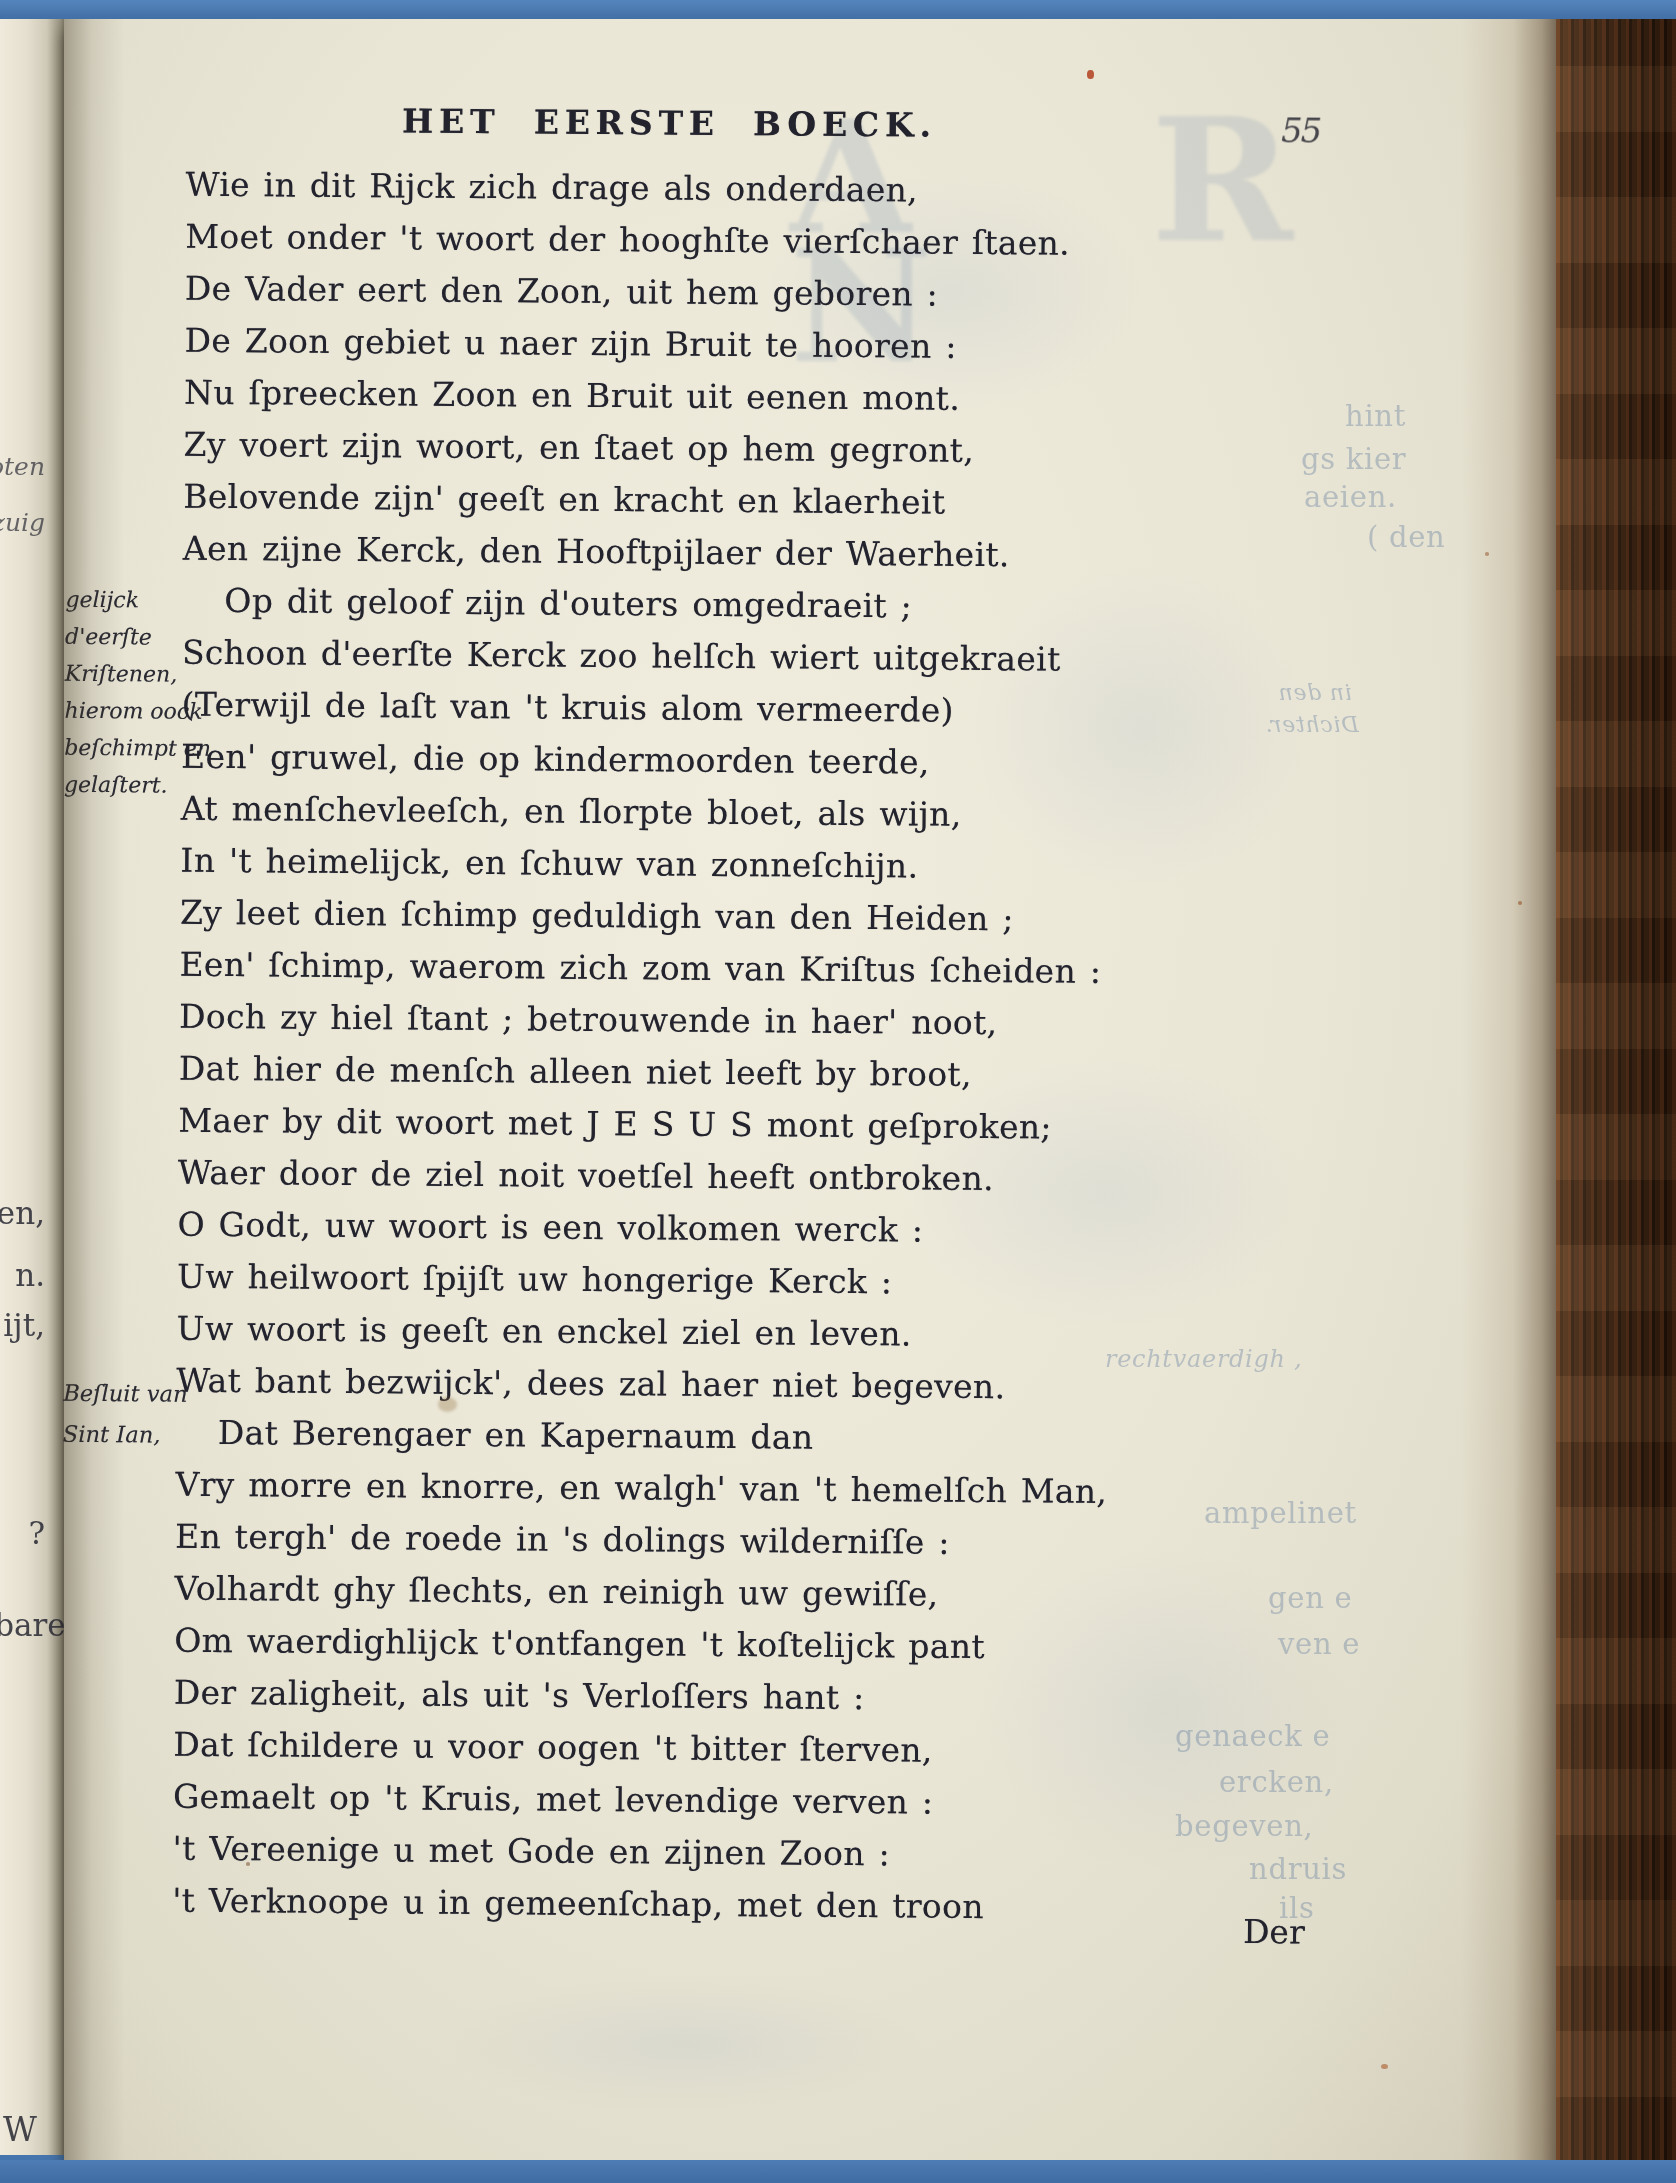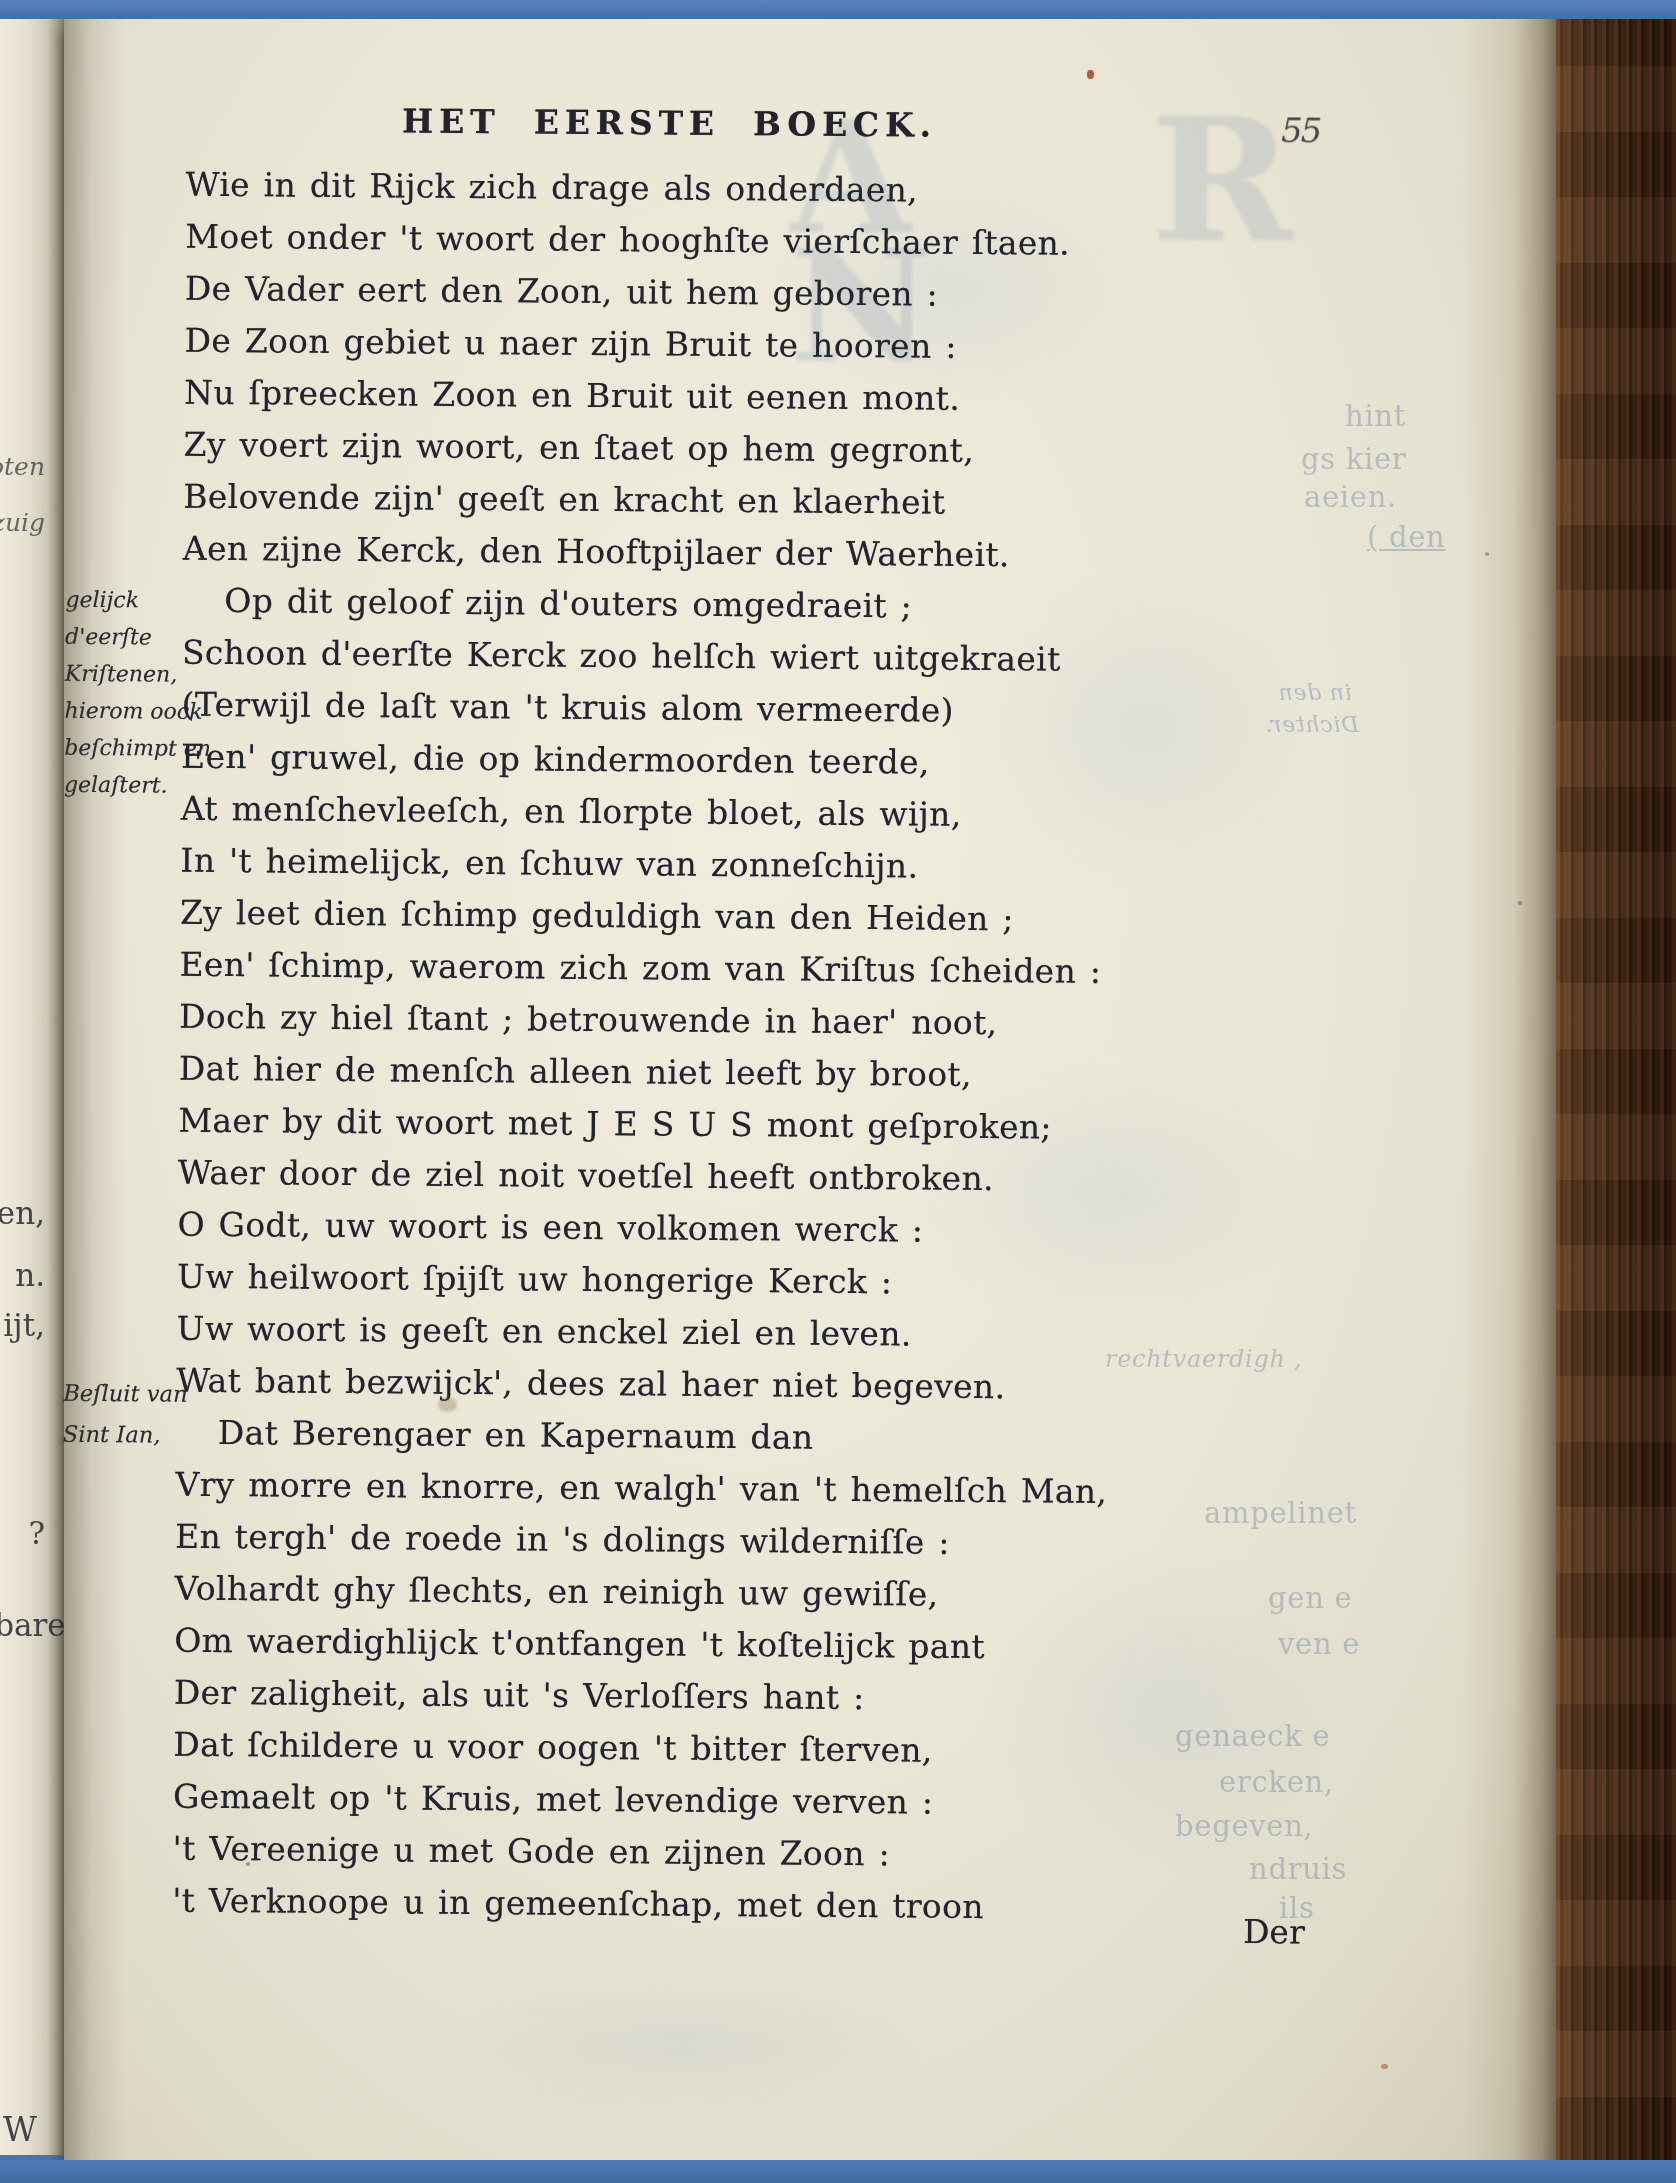--- a/index.html
+++ b/index.html
@@ -59,21 +59,21 @@
   .f7{top:2103px;left:2.9px;width:auto;text-align:left;font-size:33px;}
 
   
   .ghost{position:absolute;color:rgba(105,130,160,0.40);font-size:29px;letter-spacing:0.7px;
     filter:blur(0.7px);white-space:nowrap;}
   .ghost-initial{position:absolute;color:rgba(115,140,170,0.20);font-weight:bold;filter:blur(1.5px);}
   .gi0{left:790px;top:86px;font-size:156px;}
   .gi1{left:1151px;top:79px;font-size:171px;}
   .gi2{left:790px;top:215px;font-size:156px;}
   .gf0{left:1345px;top:399px;} .gf1{left:1301px;top:442px;} .gf2{left:1304px;top:473px;margin-top:7px;}
-  .gf3{left:1367px;top:520px;text-decoration:underline;}
+  .gf3{left:1367px;top:520px;}
   .gf4{left:1278px;top:680px;font-size:22px;font-style:italic;transform:scaleX(-1);}
   .gf5{left:1265px;top:712px;font-size:22px;font-style:italic;transform:scaleX(-1);}
   .gf6{left:1105px;top:1345px;font-size:24px;font-style:italic;}
   .gf7{left:1204px;top:1496px;} .gf8{left:1268px;top:1581px;} .gf9{left:1278px;top:1627px;}
   .gf10{left:1175px;top:1719px;} .gf11{left:1219px;top:1765px;} .gf12{left:1175px;top:1809px;}
   .gf13{left:1249px;top:1852px;} .gf14{left:1279px;top:1891px;}
 
   .smudge{position:absolute;background:radial-gradient(closest-side,rgba(150,170,195,0.15),rgba(150,170,195,0) 72%);}
   .s1{left:691px;top:124px;width:524px;height:335px;}
   .s2{left:902px;top:502px;width:480px;height:451px;}

